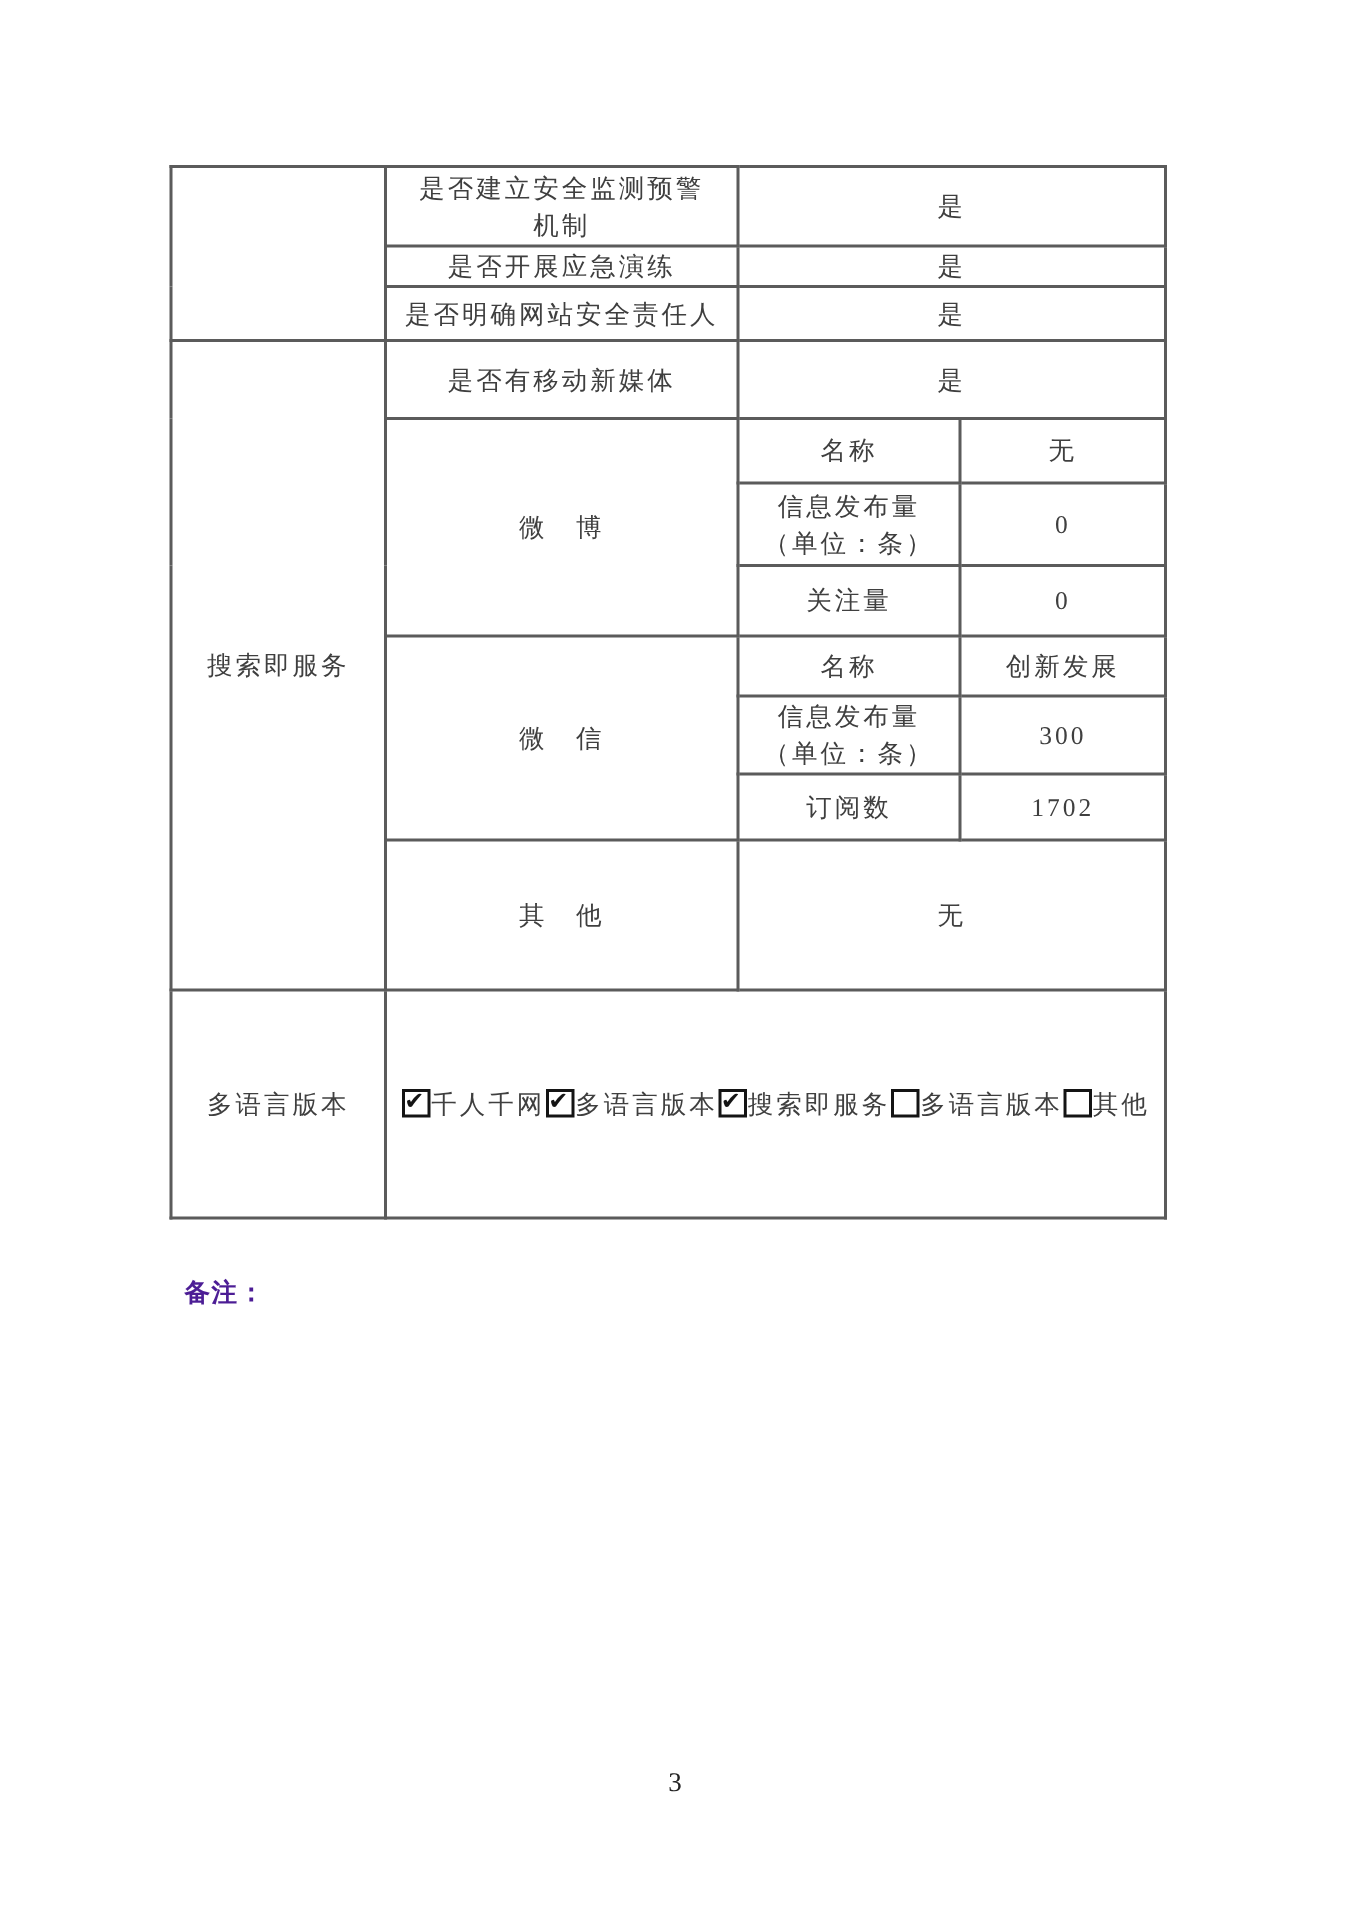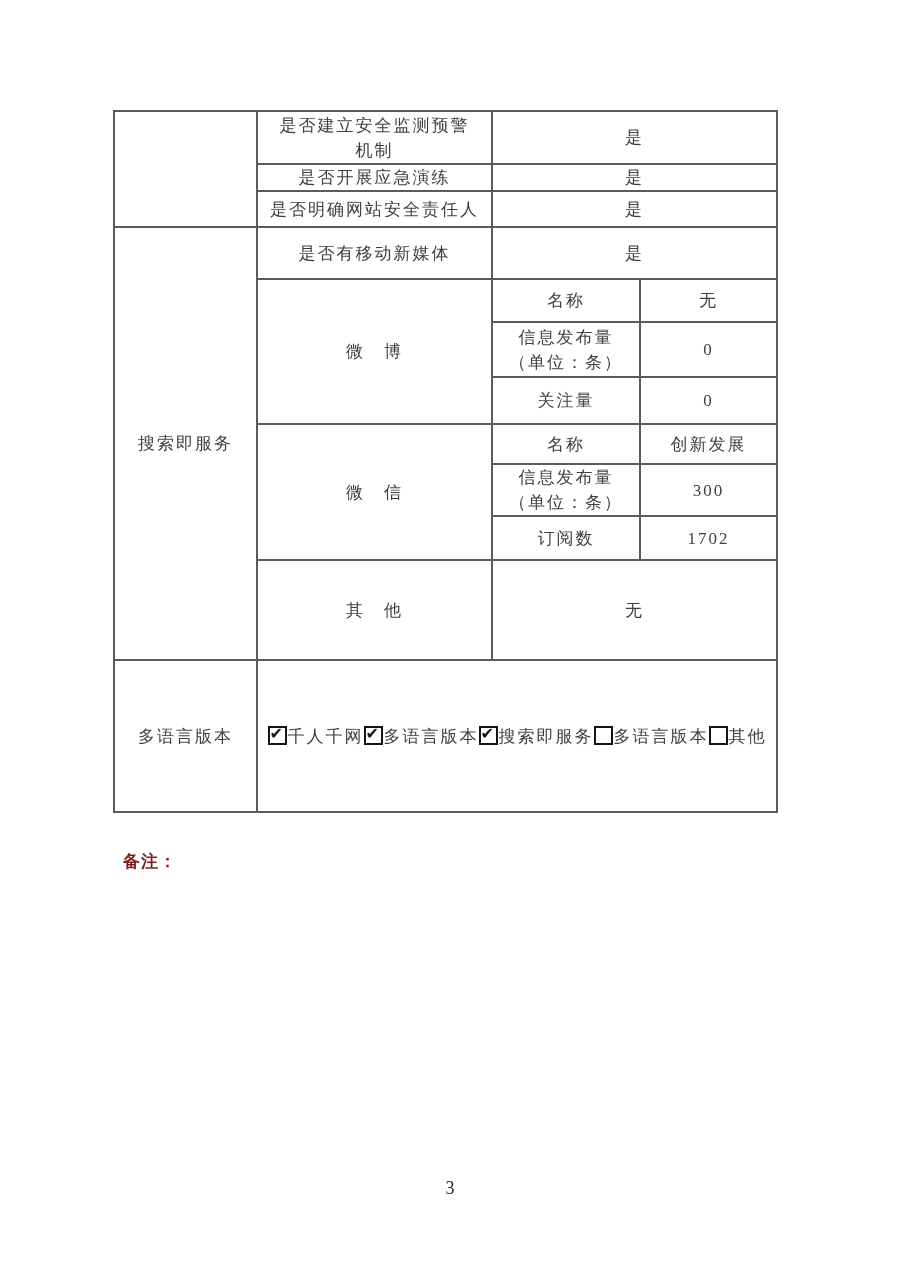--- a/index.html
+++ b/index.html
@@ -44,21 +44,21 @@
   .cb.checked::after {
     content:"\2714";
     position:absolute; left:0px; top:-7px;
     font-size:16px; font-weight:bold; color:#141414;
     font-family:"DejaVu Sans",sans-serif;
     letter-spacing:0;
   }
   .notes {
     position:absolute; left:123px; top:850px;
     font-family:"Liberation Sans","DejaVu Sans",sans-serif;
-    font-weight:bold; font-size:17px; color:#7f1d1d;
+    font-weight:bold; font-size:17px; color:#4c1d95;
     letter-spacing:1px;
   }
   .pagenum {
     position:absolute; left:0; width:900px; top:1178px;
     text-align:center; font-size:18px; color:#222222;
     letter-spacing:0;
   }
 </style>
 </head>
 <body>

